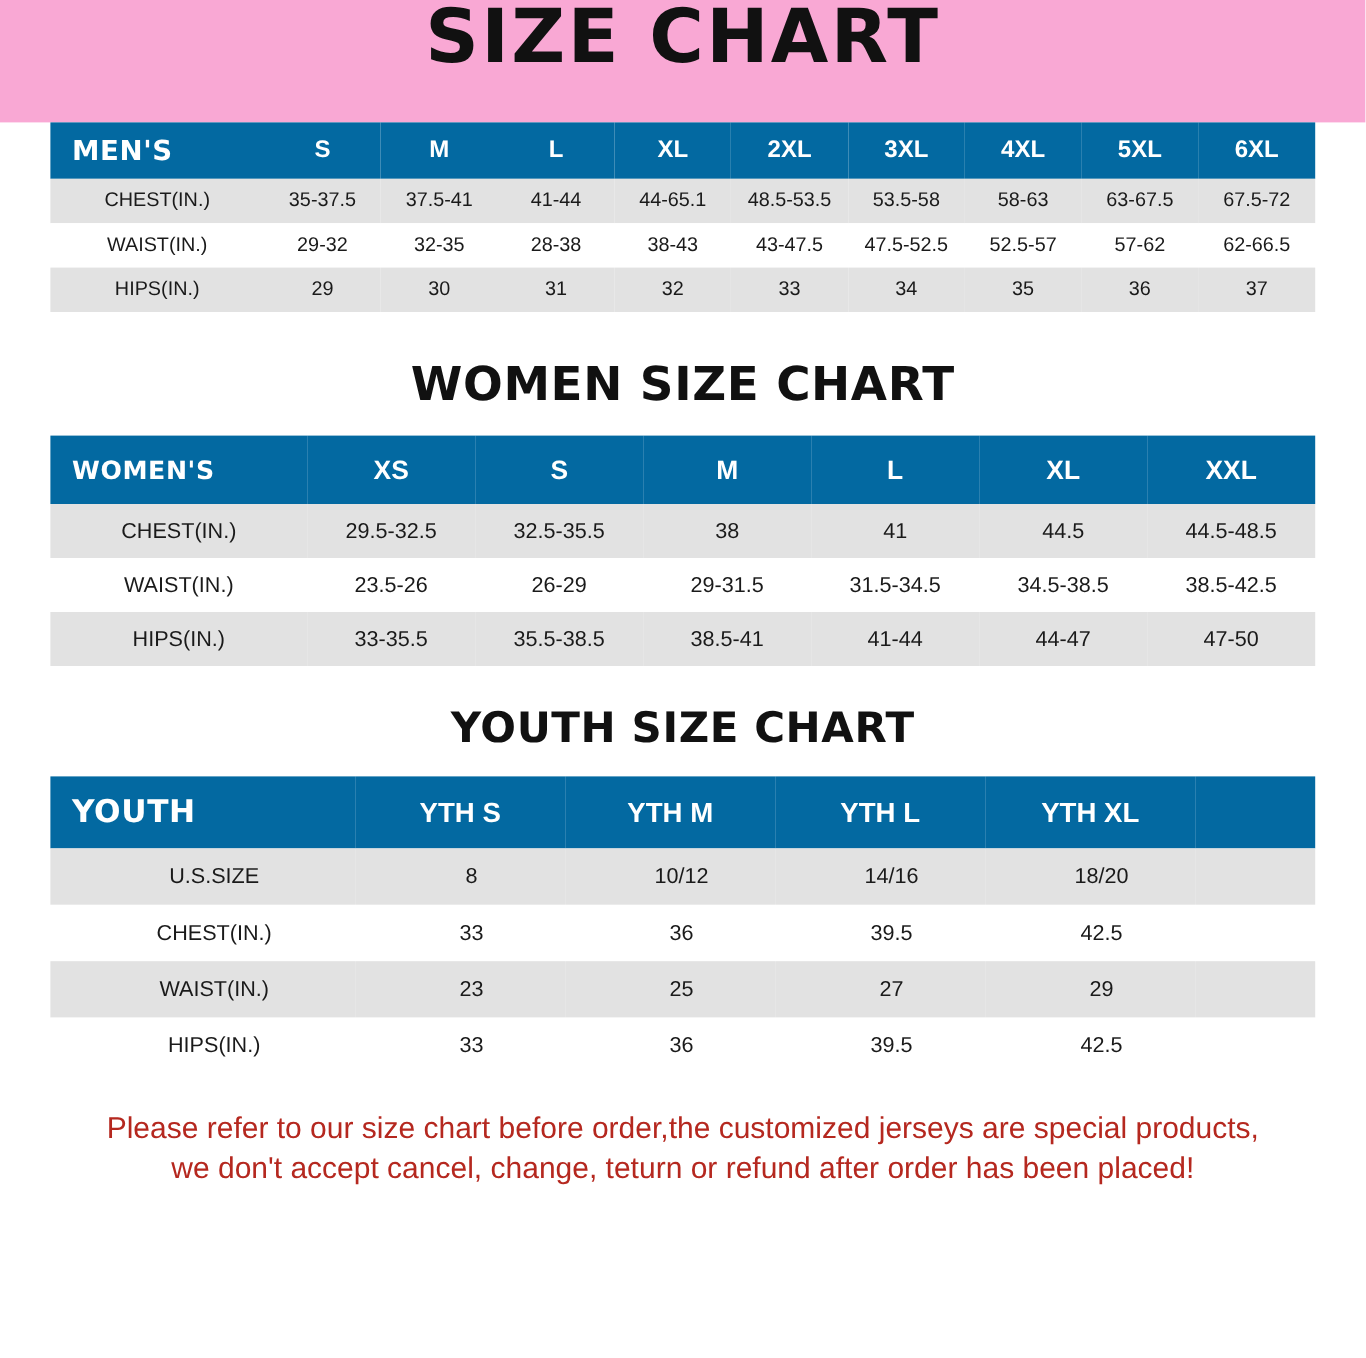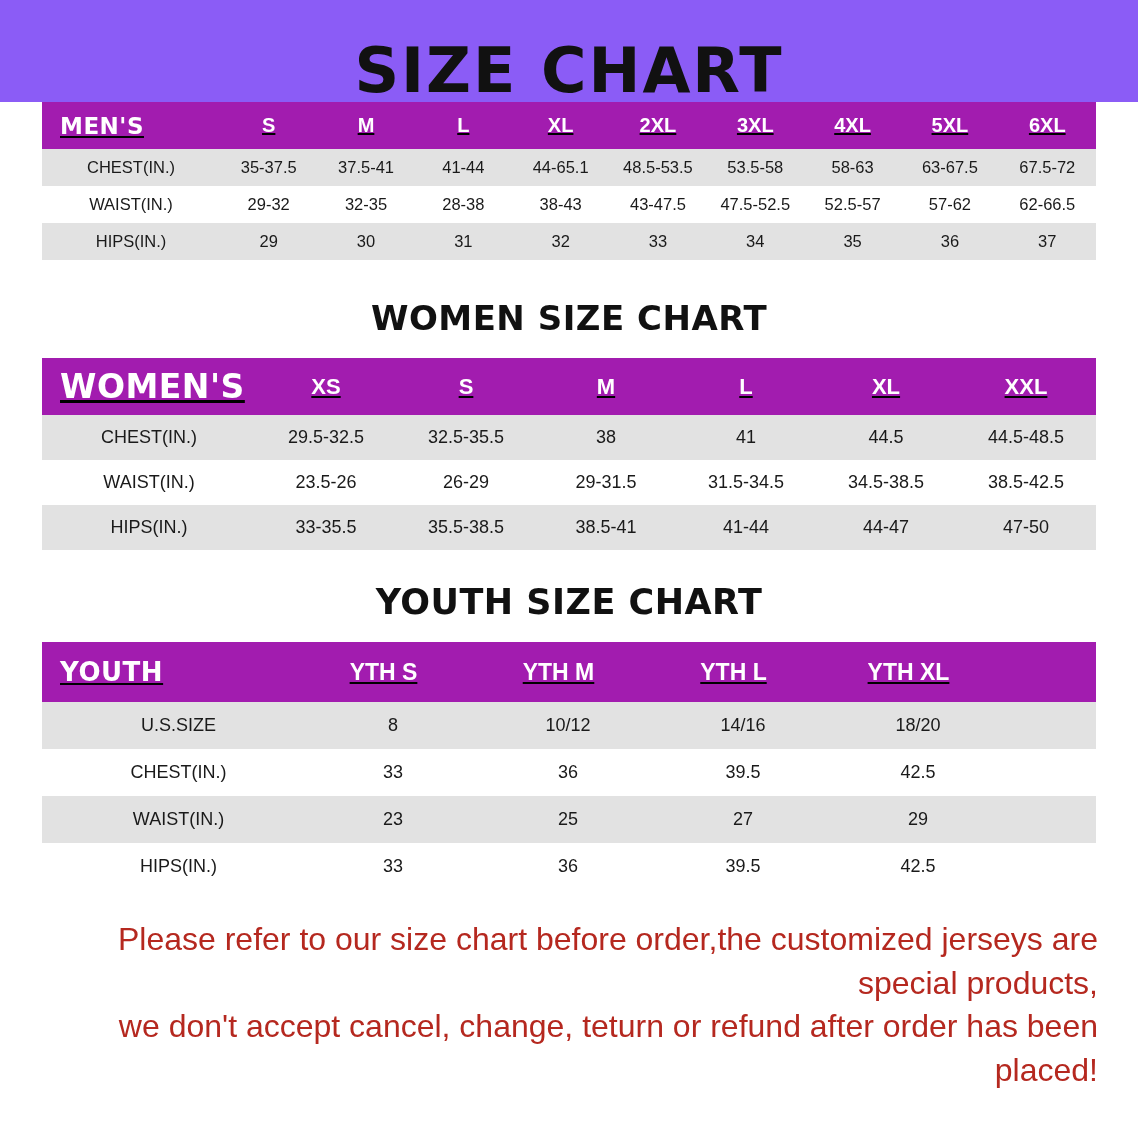--- a/index.html
+++ b/index.html
@@ -18,23 +18,23 @@
     position: relative;
     width: 1138px;
     height: 1132px;
     background: #ffffff;
   }
 
   
   .banner {
     width: 100%;
     height: 102px;
-    background: #8b5cf6;
+    background: #f9a8d4;
     display: flex;
-    align-items: flex-end;
+    align-items: flex-start;
     justify-content: center;
   }
   .banner-title {
     font-family: "DejaVu Sans", sans-serif;
     font-weight: bold;
     font-size: 62px;
     letter-spacing: 2px;
     color: #111111;
     line-height: 1;
     text-align: center;
@@ -42,21 +42,21 @@
 
   
   .section-title {
     text-align: center;
     font-family: "DejaVu Sans", sans-serif;
     font-weight: bold;
     color: #111111;
     letter-spacing: 0.5px;
   }
   .title-man   { font-size: 35px; margin-top: 22px; margin-bottom: 18px; }
-  .title-women { font-size: 34px; margin-top: 38px; margin-bottom: 20px; }
+  .title-women { font-size: 39px; margin-top: 38px; margin-bottom: 20px; }
   .title-youth { font-size: 35px; margin-top: 32px; margin-bottom: 20px; }
 
   
   .table-wrap {
     margin: 0 42px;
   }
   table.sizechart {
     width: 1054px;
     border-collapse: collapse;
     table-layout: fixed;
@@ -64,22 +64,21 @@
   table.sizechart th,
   table.sizechart td {
     border: none;
     text-align: center;
     color: #1a1a1a;
     font-family: "Liberation Sans", sans-serif;
   }
 
   
   table.sizechart thead tr {
-    background: #a21caf;
-    text-decoration: underline;
+    background: #0369a1;
   }
   table.sizechart thead th {
     color: #ffffff;
     font-weight: bold;
   }
 
   
   table.sizechart thead th.rowhead,
   table.sizechart tbody td.rowhead {
     text-align: center;
@@ -96,36 +95,36 @@
   table.sizechart tbody tr.plain { background: #ffffff; }
 
   
   #men-table thead th { height: 45px; font-size: 20px; }
   #men-table thead th.rowhead { font-size: 23px; }
   #men-table tbody td { height: 35px; font-size: 16.5px; }
   #men-table tbody td.rowhead { font-size: 16.5px; }
 
   
   #women-table thead th { height: 55px; font-size: 22px; }
-  #women-table thead th.rowhead { font-size: 33px; }
+  #women-table thead th.rowhead { font-size: 21px; }
   #women-table tbody td { height: 43px; font-size: 18px; }
 
   
   #youth-table thead th { height: 58px; font-size: 23px; }
   #youth-table thead th.rowhead { font-size: 26px; }
   #youth-table tbody td { height: 45px; font-size: 18px; padding-left: 20px; }
 
   
   .note {
     margin: 28px 40px 0 40px;
     color: #b5281f;
     font-family: "Liberation Sans", sans-serif;
-    font-size: 32px;
+    font-size: 25px;
     line-height: 1.36;
-    text-align: right;
+    text-align: center;
   }
   .note .line { display: block; }
 </style>
 </head>
 <body>
 
 <div class="page">
 
   <div class="banner">
     <div class="banner-title">SIZE CHART</div>

